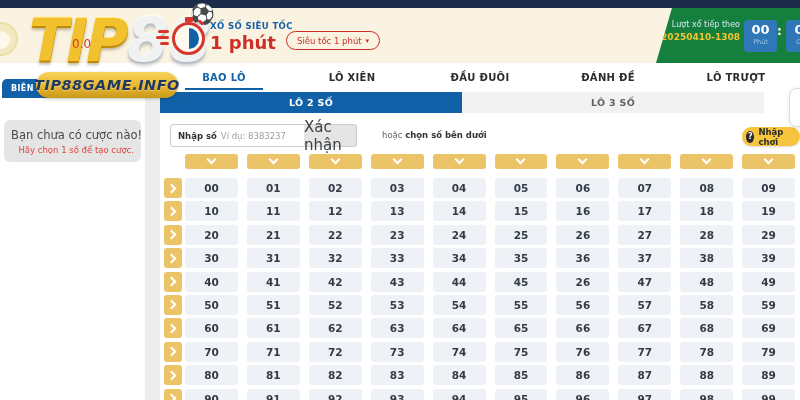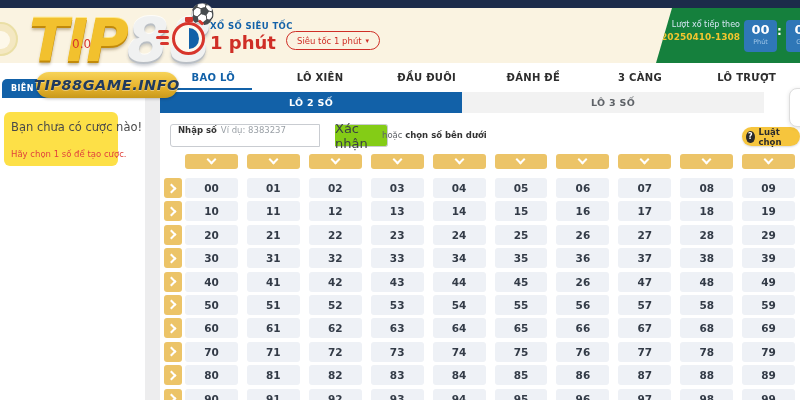--- a/index.html
+++ b/index.html
@@ -67,39 +67,39 @@
   .side-tab{position:absolute;left:2px;top:79px;width:112px;height:19px;background:#1261a8;border-radius:5px 5px 0 0;
             color:#fff;font-size:8px;font-weight:bold;line-height:19px;padding-left:9px;letter-spacing:.4px;z-index:4;}
   .watermark{position:absolute;left:36px;top:72px;width:142px;height:26px;border-radius:13px;z-index:7;
              background:linear-gradient(180deg,#f6d35a 0%,#e9b52e 55%,#c8991b 100%);
              display:flex;align-items:center;justify-content:center;
              font-size:14.5px;font-weight:bold;font-style:italic;color:#203a5e;letter-spacing:.5px;
              text-shadow:0 1px 0 rgba(255,255,255,.35);box-shadow:0 1px 3px rgba(0,0,0,.25);}
 
   
   .sidebar{position:absolute;left:0;top:92px;width:145px;height:308px;background:#fff;z-index:2;}
-  .empty-box{position:absolute;left:4px;top:20px;width:114px;background:#fde047;border-radius:6px;padding:8px 7px 7px 7px;}
+  .empty-box{position:absolute;left:4px;top:28px;width:137px;background:#e5e5e5;border-radius:6px;padding:8px 7px 7px 7px;}
   .empty-title{font-size:11.5px;color:#4a4a4a;white-space:nowrap;}
-  .empty-hint{font-size:8.5px;color:#e0433d;margin-top:15px;white-space:nowrap;}
+  .empty-hint{font-size:8.5px;color:#e0433d;margin-top:3px;white-space:nowrap;text-align:right;}
   .gap-col{position:absolute;left:145px;top:92px;width:15px;height:308px;background:#ededee;z-index:2;}
 
   
   .main{position:absolute;left:160px;top:92px;width:640px;height:308px;background:#fff;z-index:2;}
   .subtabs{position:absolute;left:0;top:0;width:604px;height:21px;display:flex;}
   .subtab{flex:1;display:flex;align-items:center;justify-content:center;font-size:9.5px;font-weight:bold;
           background:#f2f2f2;color:#5f6368;letter-spacing:.3px;cursor:pointer;}
   .subtab.active{background:#1261a8;color:#fff;}
 
   .input-wrap{position:absolute;left:10px;top:32px;width:150px;height:23px;border:1px solid #c9ccd1;border-radius:3px 0 0 3px;
-              background:#fff;display:flex;align-items:flex-start;}
+              background:#fff;display:flex;align-items:center;}
   .input-label{font-size:8.5px;font-weight:bold;color:#333;padding:0 4px 0 7px;white-space:nowrap;}
   .num-input{flex:1;min-width:0;border:none;outline:none;font-size:8.5px;color:#333;background:transparent;padding:0;}
   .num-input::placeholder{color:#9aa0a6;}
-  .confirm-btn{position:absolute;left:175px;top:32px;width:53px;height:23px;background:#84cc16;border:1px solid #c9ccd1;
-               border-left:none;border-radius:0 3px 3px 0;font-size:13px;color:#3c4043;display:flex;align-items:center;justify-content:center;cursor:pointer;}
+  .confirm-btn{position:absolute;left:144px;top:32px;width:53px;height:23px;background:#e5e5e5;border:1px solid #c9ccd1;
+               border-left:none;border-radius:0 3px 3px 0;font-size:15px;color:#3c4043;display:flex;align-items:center;justify-content:center;cursor:pointer;}
   .or-text{position:absolute;left:222px;top:38px;font-size:8.5px;color:#5f6368;}
   .or-text b{color:#333;}
   .rules-btn{position:absolute;left:582px;top:35px;height:19px;padding:0 8px 0 4px;background:#f6c53d;border-radius:10px;
              display:flex;align-items:center;gap:4px;cursor:pointer;box-shadow:0 1px 2px rgba(0,0,0,.15);}
   .rules-q{width:12px;height:12px;border-radius:50%;background:#2b2b2b;color:#fff;font-size:8px;font-weight:bold;
            display:flex;align-items:center;justify-content:center;}
   .rules-label{font-size:8.5px;font-weight:bold;color:#2b2b2b;}
 
   
   .grid-header{position:absolute;left:25px;top:62px;width:610px;display:flex;gap:9px;}
@@ -168,21 +168,20 @@
       </div>
     </div>
   </div>
 
   <div class="navrow">
     <div class="nav-tabs">
         <div class="nav-tab active">BAO LÔ</div>
         <div class="nav-tab">LÔ XIÊN</div>
         <div class="nav-tab">ĐẦU ĐUÔI</div>
         <div class="nav-tab">ĐÁNH ĐỀ</div>
-        <div class="nav-tab">3 CÀNG</div>
         <div class="nav-tab">LÔ TRƯỢT</div>
       </div>
   </div>
 
   <div class="side-tab">BIÊN ĐỀ</div>
   <div class="watermark">TIP88GAME.INFO</div>
 
   <div class="sidebar">
     <div class="empty-box">
       <div class="empty-title">Bạn chưa có cược nào!</div>
@@ -201,21 +200,21 @@
       <span class="input-label">Nhập số</span>
       <input class="num-input" type="text" placeholder="Ví dụ: 8383237" style="">
     </div>
     <div class="confirm-btn">Xác nhận</div>
     <div class="or-text">
       <span>hoặc</span>
       <b>chọn số bên dưới</b>
     </div>
     <div class="rules-btn">
       <span class="rules-q">?</span>
-      <span class="rules-label">Luật chọn</span>
+      <span class="rules-label">Nhập chơi</span>
     </div>
 
     <div class="grid-header">
         <div class="col-chev">
           <span class="chev-d"></span>
         </div>
         <div class="col-chev">
           <span class="chev-d"></span>
         </div>
         <div class="col-chev">

